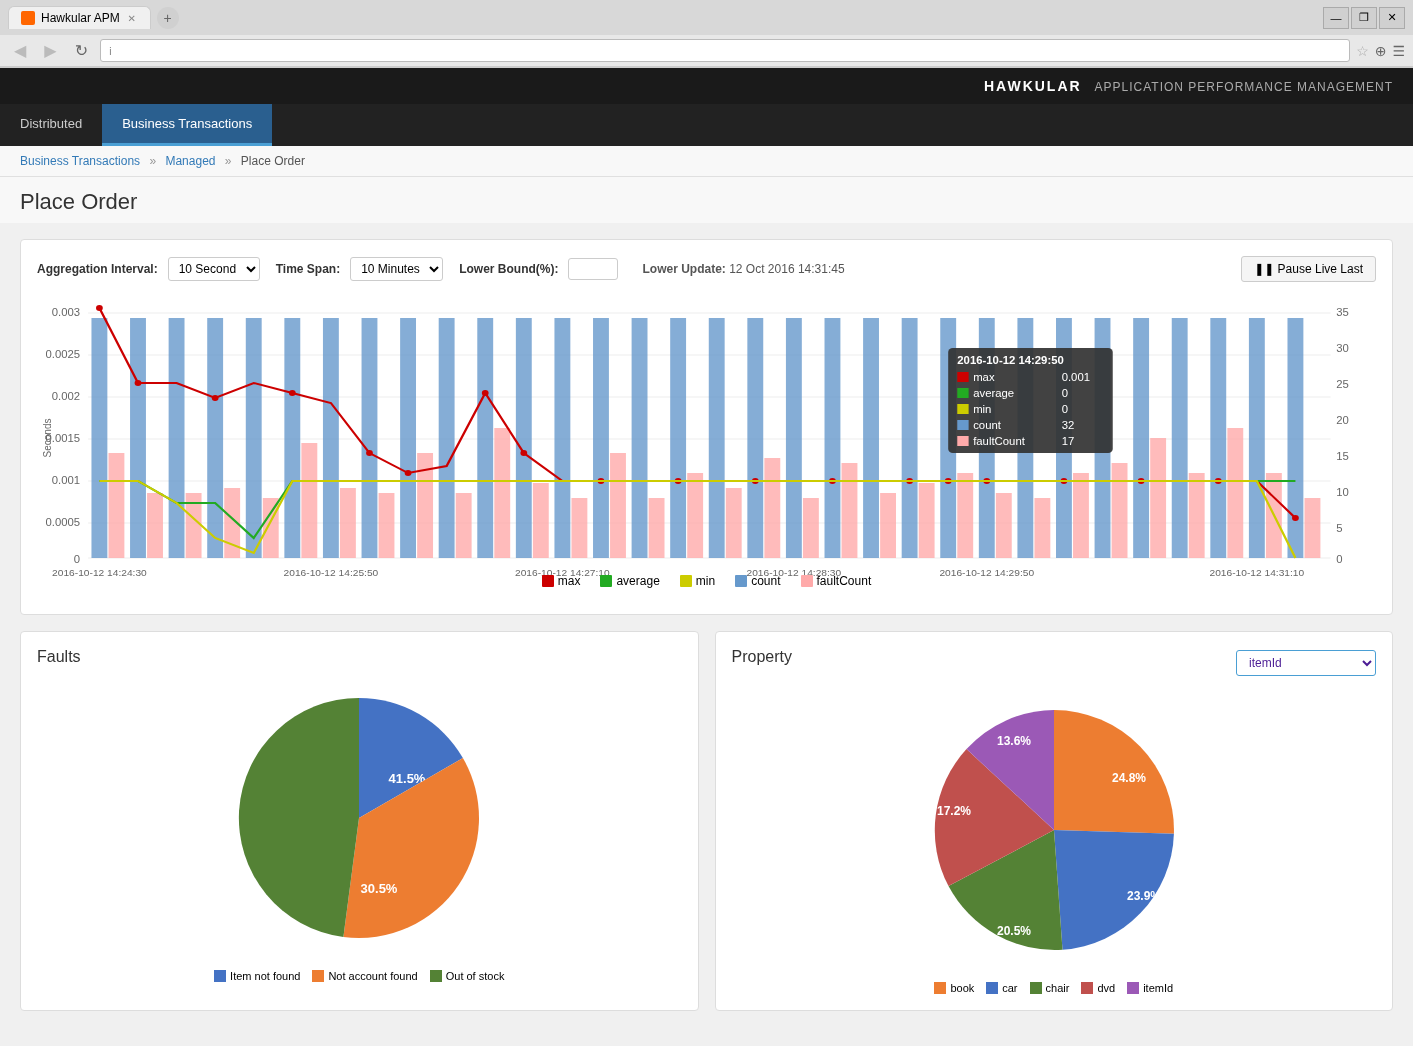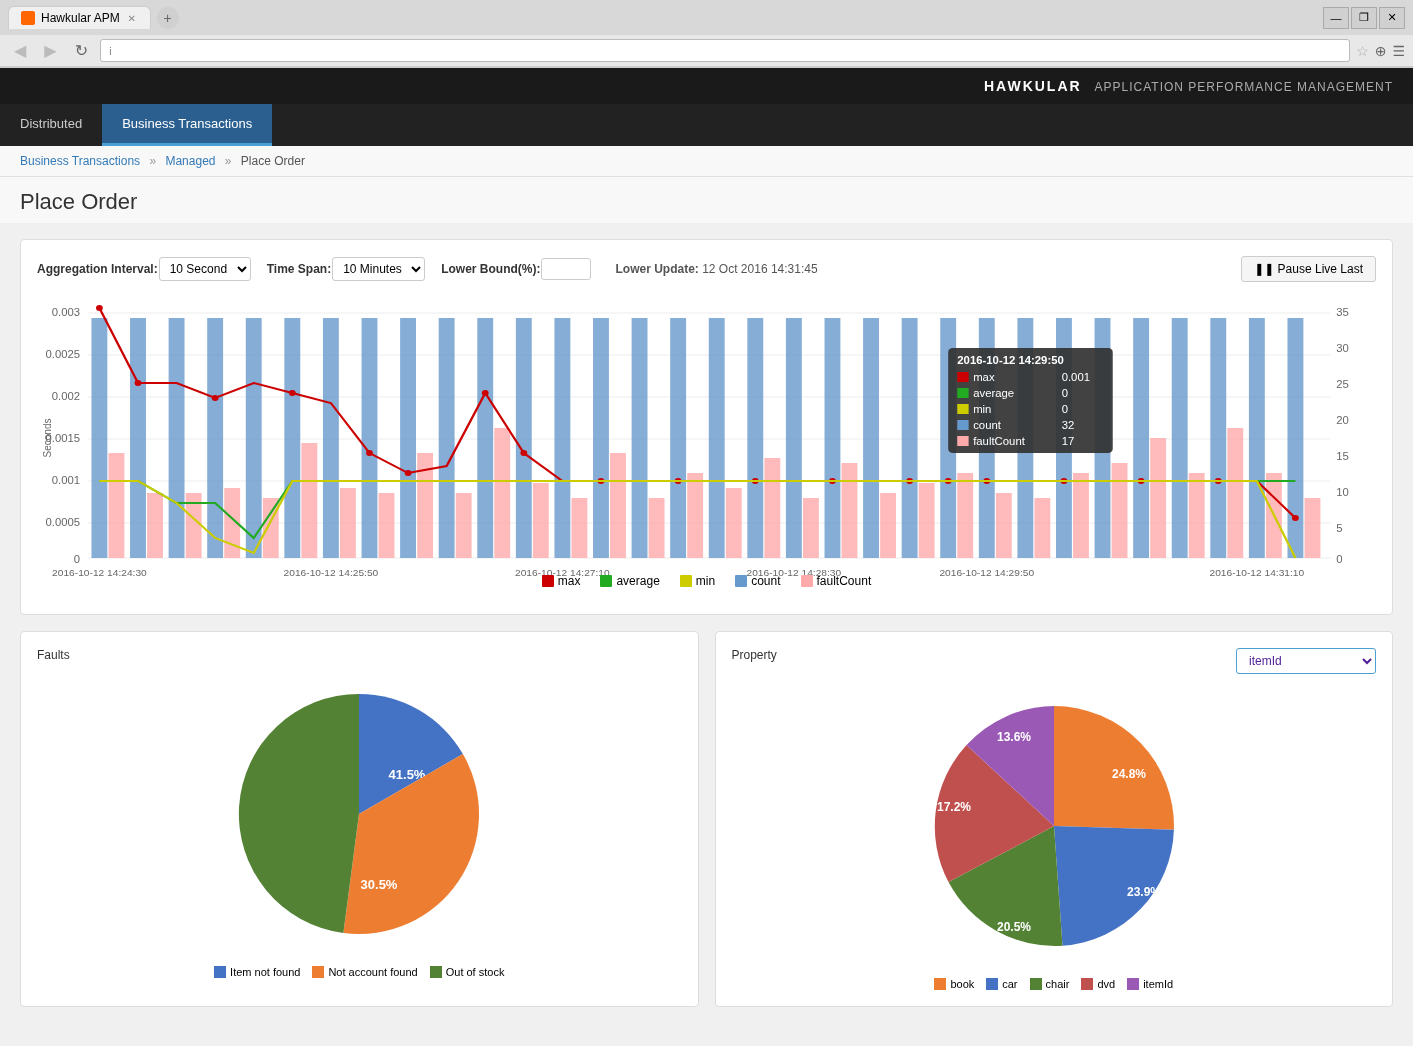--- a/index.html
+++ b/index.html
@@ -43,40 +43,40 @@
     .page-title { padding: 12px 20px 8px 20px; font-size: 22px; font-weight: normal; color: #333; background: #f8f8f8; }
 
     
     .main-content { padding: 16px 20px; }
 
     
     .chart-card { background: white; border: 1px solid #ddd; border-radius: 4px; padding: 16px; margin-bottom: 16px; }
 
     
     .controls-row { display: flex; align-items: center; gap: 16px; margin-bottom: 16px; flex-wrap: wrap; }
-    .control-group { display: flex; align-items: center; gap: 1px; font-size: 12px; color: #333; }
+    .control-group { display: flex; align-items: center; gap: 10px; font-size: 12px; color: #333; }
     .control-group label { font-weight: bold; }
     .control-select { border: 1px solid #ccc; border-radius: 3px; padding: 3px 6px; font-size: 12px; background: white; }
     .control-input { border: 1px solid #ccc; border-radius: 3px; padding: 3px 6px; font-size: 12px; width: 50px; }
     .last-update { font-size: 12px; color: #555; margin-left: 8px; }
     .pause-btn { margin-left: auto; background: #f5f5f5; border: 1px solid #ccc; padding: 5px 12px; font-size: 12px; cursor: pointer; border-radius: 3px; display: flex; align-items: center; gap: 4px; }
 
     
     .chart-area { position: relative; height: 300px; }
     .chart-svg { width: 100%; height: 100%; }
 
     
     .legend { display: flex; justify-content: center; gap: 20px; margin-top: 8px; font-size: 12px; }
     .legend-item { display: flex; align-items: center; gap: 4px; }
     .legend-dot { width: 12px; height: 12px; border-radius: 1px; display: inline-block; }
 
     
     .bottom-charts { display: grid; grid-template-columns: 1fr 1fr; gap: 16px; }
     .bottom-card { background: white; border: 1px solid #ddd; border-radius: 4px; padding: 16px; }
-    .bottom-card-title { font-size: 12px; color: #333; margin-bottom: 12px; }
+    .bottom-card-title { font-size: 16px; color: #333; margin-bottom: 12px; }
     .pie-container { display: flex; flex-direction: column; align-items: center; }
     .pie-legend { display: flex; gap: 12px; margin-top: 12px; font-size: 11px; flex-wrap: wrap; justify-content: center; }
     .pie-legend-item { display: flex; align-items: center; gap: 4px; }
     .pie-legend-color { width: 12px; height: 12px; display: inline-block; }
 
     .property-header { display: flex; justify-content: space-between; align-items: center; margin-bottom: 12px; }
     .property-select { border: 1px solid #4a9fd4; border-radius: 3px; padding: 4px 8px; font-size: 12px; color: #4c1d95; background: white; min-width: 140px; }
   </style>
 </head>
 <body>

